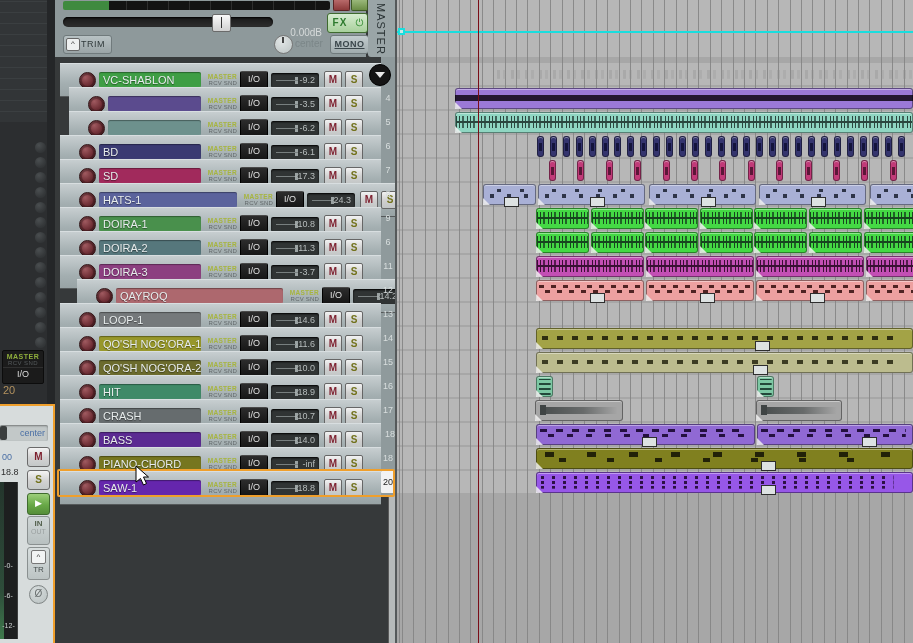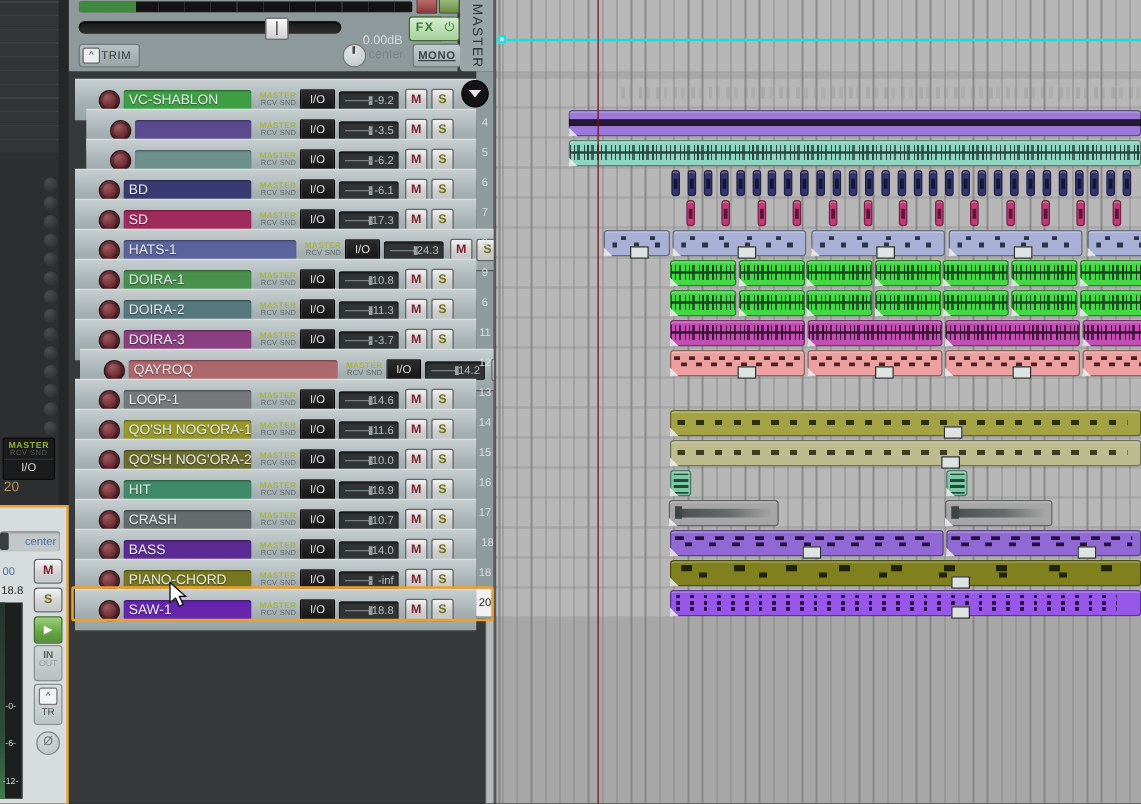--- a/index.html
+++ b/index.html
@@ -336,21 +336,21 @@
           <div class="routing">
             <span class="r1">MASTER</span>
             <span class="r2">RCV SND</span>
           </div>
           <div class="iobtn">I/O</div>
           <div class="volbox">-3.7</div>
           <div class="tbtn m">M</div>
           <div class="tbtn s">S</div>
         </div>
         <div class="numcell" style="top: 255px;">11</div>
-        <div class="trow" style="top: 279px; left: 9px; width: 386px;">
+        <div class="trow" style="top: 279px; left: 22px; width: 386px;">
           <span class="rec"></span>
           <div class="namebox" style="background: rgb(173, 104, 110);">
             <span>QAYROQ</span>
           </div>
           <div class="routing">
             <span class="r1">MASTER</span>
             <span class="r2">RCV SND</span>
           </div>
           <div class="iobtn">I/O</div>
           <div class="volbox">-14.2</div>

